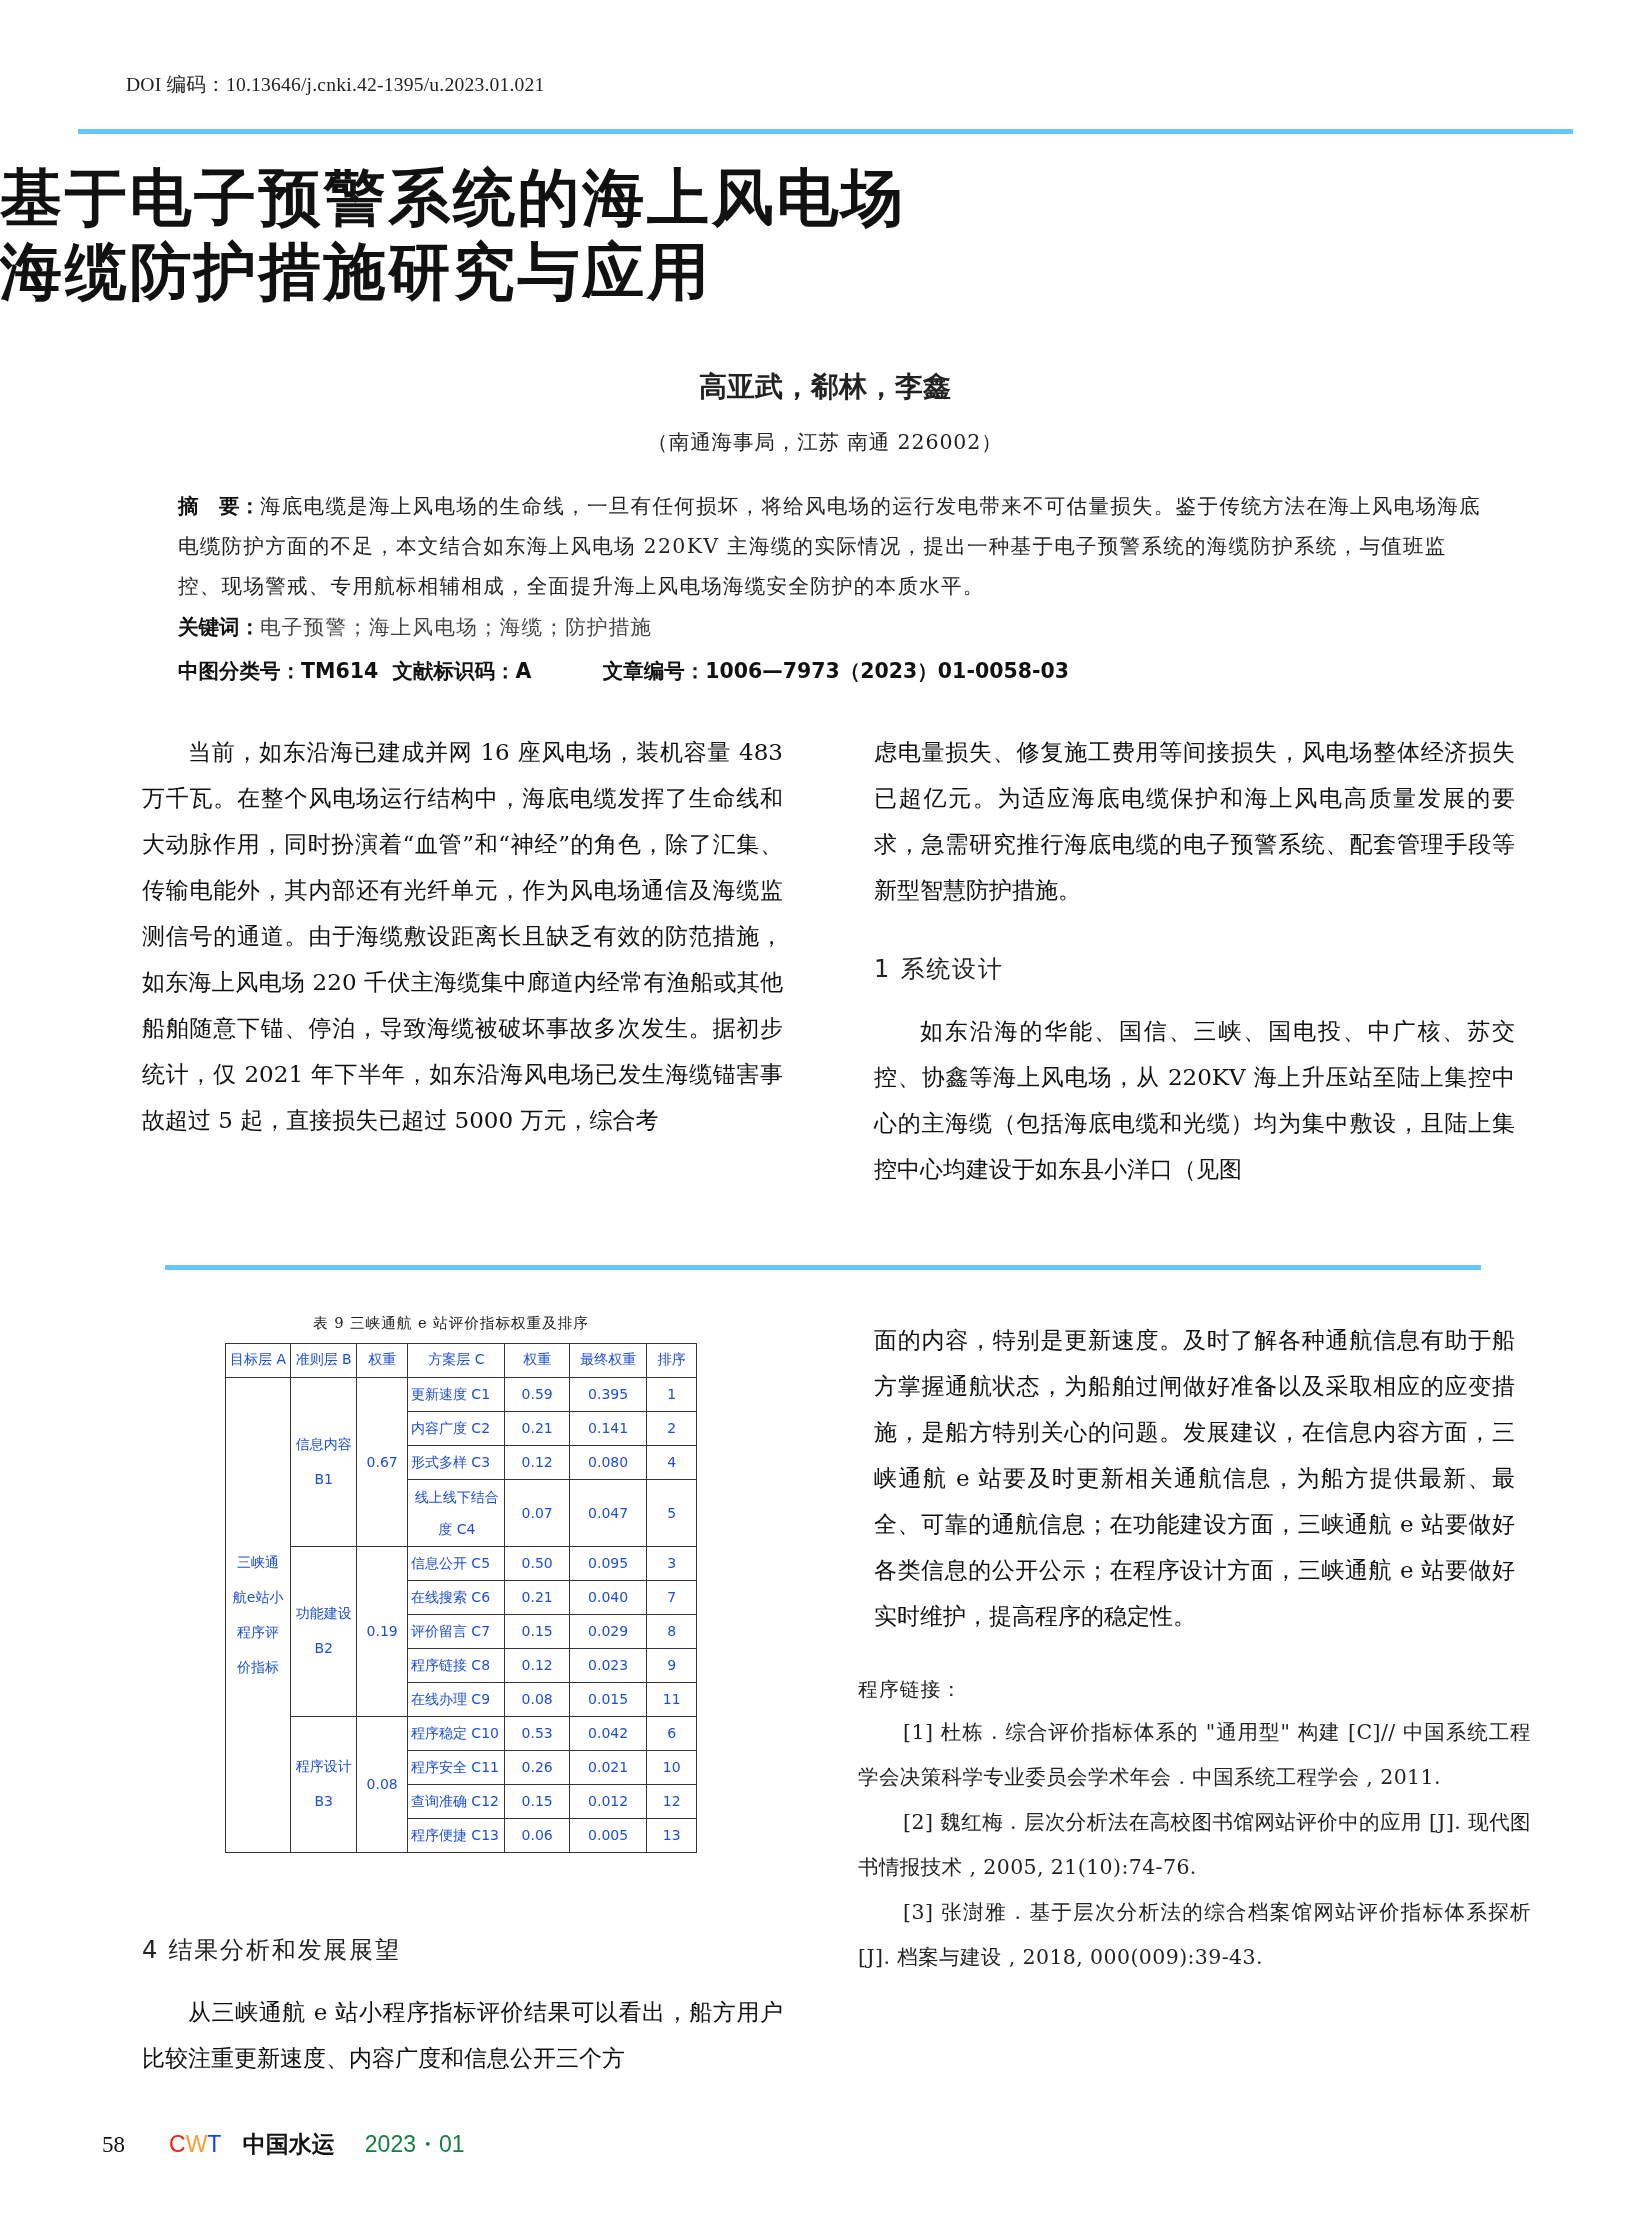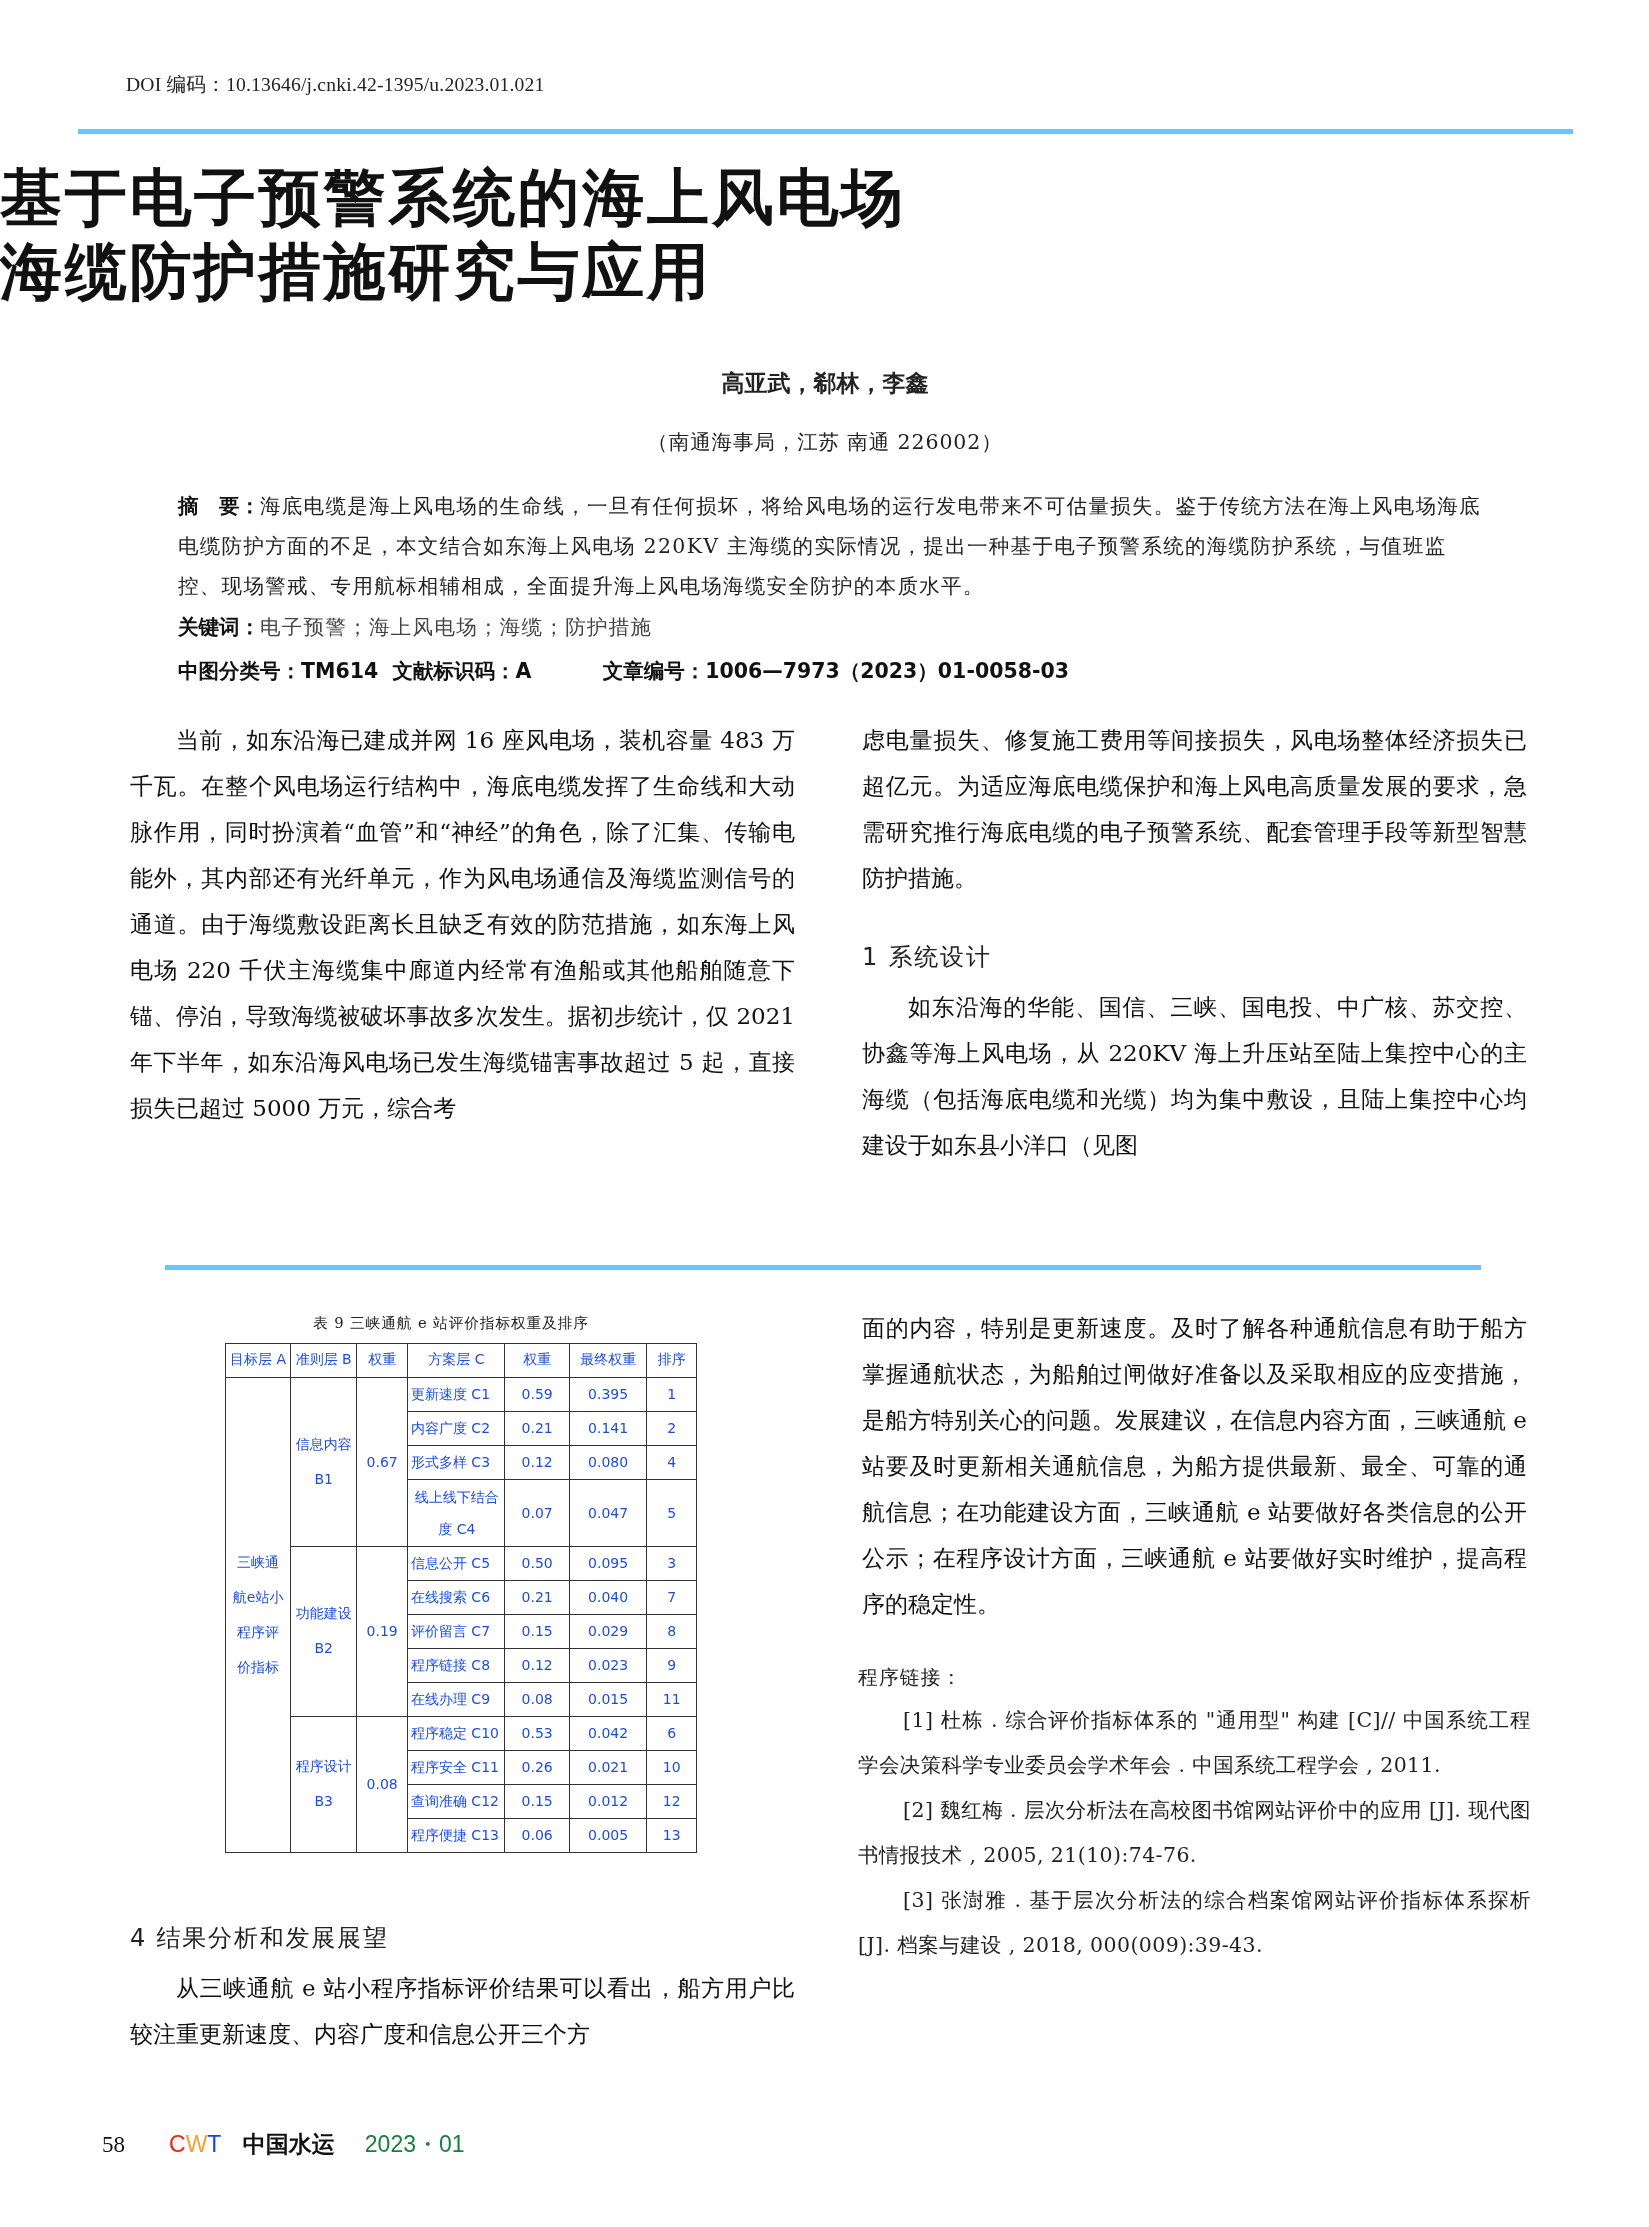--- a/index.html
+++ b/index.html
@@ -10,33 +10,33 @@
   .doi { left: 126px; top: 71px; font-family: "Liberation Serif", serif; font-size: 19.6px; color: #222; letter-spacing: 0.2px; text-align: right; }
   .rule-top { left: 78px; top: 129px; width: 1495px; height: 4.9px; background: #66c8f8; }
   .rule-mid { left: 165px; top: 1265px; width: 1316px; height: 4.9px; background: #66c8f8; }
 
   .title { left: 0; width: 1620px; text-align: left; font-family: "DejaVu Serif", serif; font-weight: bold;
            font-size: 62px; letter-spacing: 2.7px; color: #111; line-height: 1; }
   .title.l1 { top: 167px; }
   .title.l2 { top: 241px; }
 
   .authors { left: 0; width: 1650px; text-align: center; top: 368px; font-family: "DejaVu Sans", sans-serif;
-             font-weight: bold; font-size: 23px; color: #222; }
+             font-weight: bold; font-size: 28px; color: #222; }
   .affil { left: 0; width: 1650px; text-align: center; top: 428px; font-family: "DejaVu Serif", serif;
            font-size: 20.5px; color: #222; letter-spacing: 0.9px; }
 
   .abstract { left: 178px; width: 1310px; top: 486px; font-size: 20.5px; line-height: 40px; color: #222;
               font-family: "DejaVu Serif", serif; letter-spacing: 1.3px; }
   .abstract .lbl { font-family: "DejaVu Sans", sans-serif; font-weight: bold; color: #111; letter-spacing: 0; }
   .keywords { left: 178px; top: 613px; font-size: 20.5px; color: #444; font-family: "DejaVu Serif", serif; letter-spacing: 1.3px; }
   .keywords .lbl { font-family: Liberation Serif, serif; font-weight: bold; color: #111; letter-spacing: 0; }
   .classline { left: 178px; top: 657px; font-family: "DejaVu Sans", sans-serif; font-weight: bold; font-size: 20.5px; color: #111; white-space: pre; }
 
   .col { font-family: "DejaVu Serif", serif; font-size: 23px; line-height: 46px; color: #111; text-align: justify; }
-  .col p { margin: 4px; }
+  .col p { margin: 16px; }
   .indent { text-indent: 2em; }
   .colL-top { left: 126px; width: 673px; top: 713px; }
   .colR-top { left: 858px; width: 673px; top: 713px; }
   .sec-head { font-family: "DejaVu Sans", sans-serif; font-size: 24px; letter-spacing: 1.8px; color: #222; }
 
   .table-wrap { left: 214px; top: 1314px; width: 474px; }
   .table-caption { text-align: center; font-family: "DejaVu Serif", serif; font-size: 14.7px; margin-bottom: 9.8px; color: #222; letter-spacing: 0.9px; }
   table.idx { border-collapse: collapse; width: 472px; font-family: "DejaVu Sans", sans-serif; font-size: 14px; color: #1d4ed8; margin-left: 11px; }
   table.idx td, table.idx th { border: 0.9px solid #333; text-align: center; padding: 0 1.8px; font-weight: normal; }
   table.idx th { height: 33px; }

